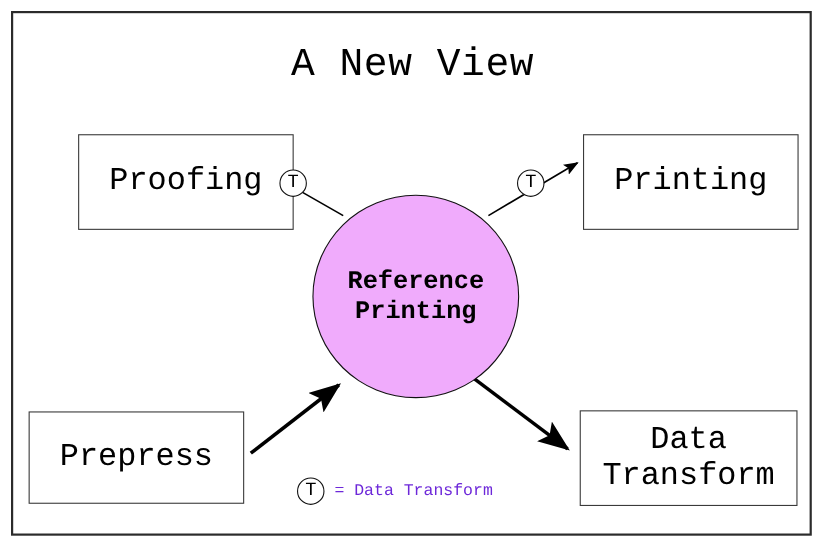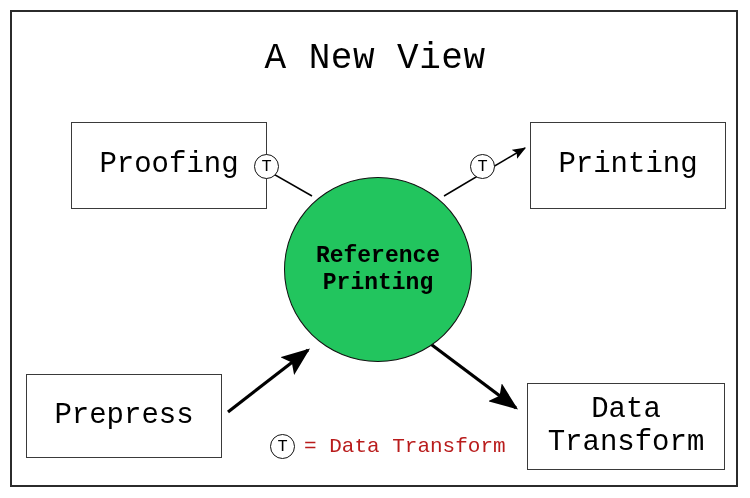--- a/index.html
+++ b/index.html
@@ -47,32 +47,32 @@
     justify-content: center;
     text-align: center;
     color: #000000;
     font-size: 29px;
     font-weight: 400;
     line-height: 1.12;
   }
   #box-proofing { left: 26px;  top: 122px; width: 196px; height: 87px; margin-left: 45px; }
   #box-printing { left: 530px; top: 122px; width: 196px; height: 87px; }
   #box-prepress { left: 26px;  top: 374px; width: 196px; height: 84px; }
-  #box-dataexchange { left: 527px; top: 383px; width: 198px; height: 87px; }
+  #box-dataexchange { left: 527px; top: 373px; width: 198px; height: 87px; }
 
   #hub {
     position: absolute;
     left: 284px;
     top: 177px;
     width: 188px;
     height: 185px;
     border: 1.7px solid #111111;
     border-radius: 50%;
     box-sizing: border-box;
-    background: #22c55e;
+    background: #f0abfc;
     display: flex;
     align-items: center;
     justify-content: center;
     text-align: center;
     font-size: 23px;
     font-weight: bold;
     line-height: 1.17;
     color: #000000;
   }
   #arrow-layer {
@@ -106,22 +106,22 @@
     top: 434px;
     display: flex;
     align-items: center;
     gap: 9px;
   }
   #legend-badge {
     position: relative;
     left: 0; top: 0;
   }
   #legend-text {
-    font-size: 21px;
-    color: #b91c1c;
+    font-size: 15px;
+    color: #6d28d9;
     white-space: nowrap;
   }
 </style>
 </head>
 <body>
 
 <div id="canvas">
 
   <div id="frame"></div>
 

